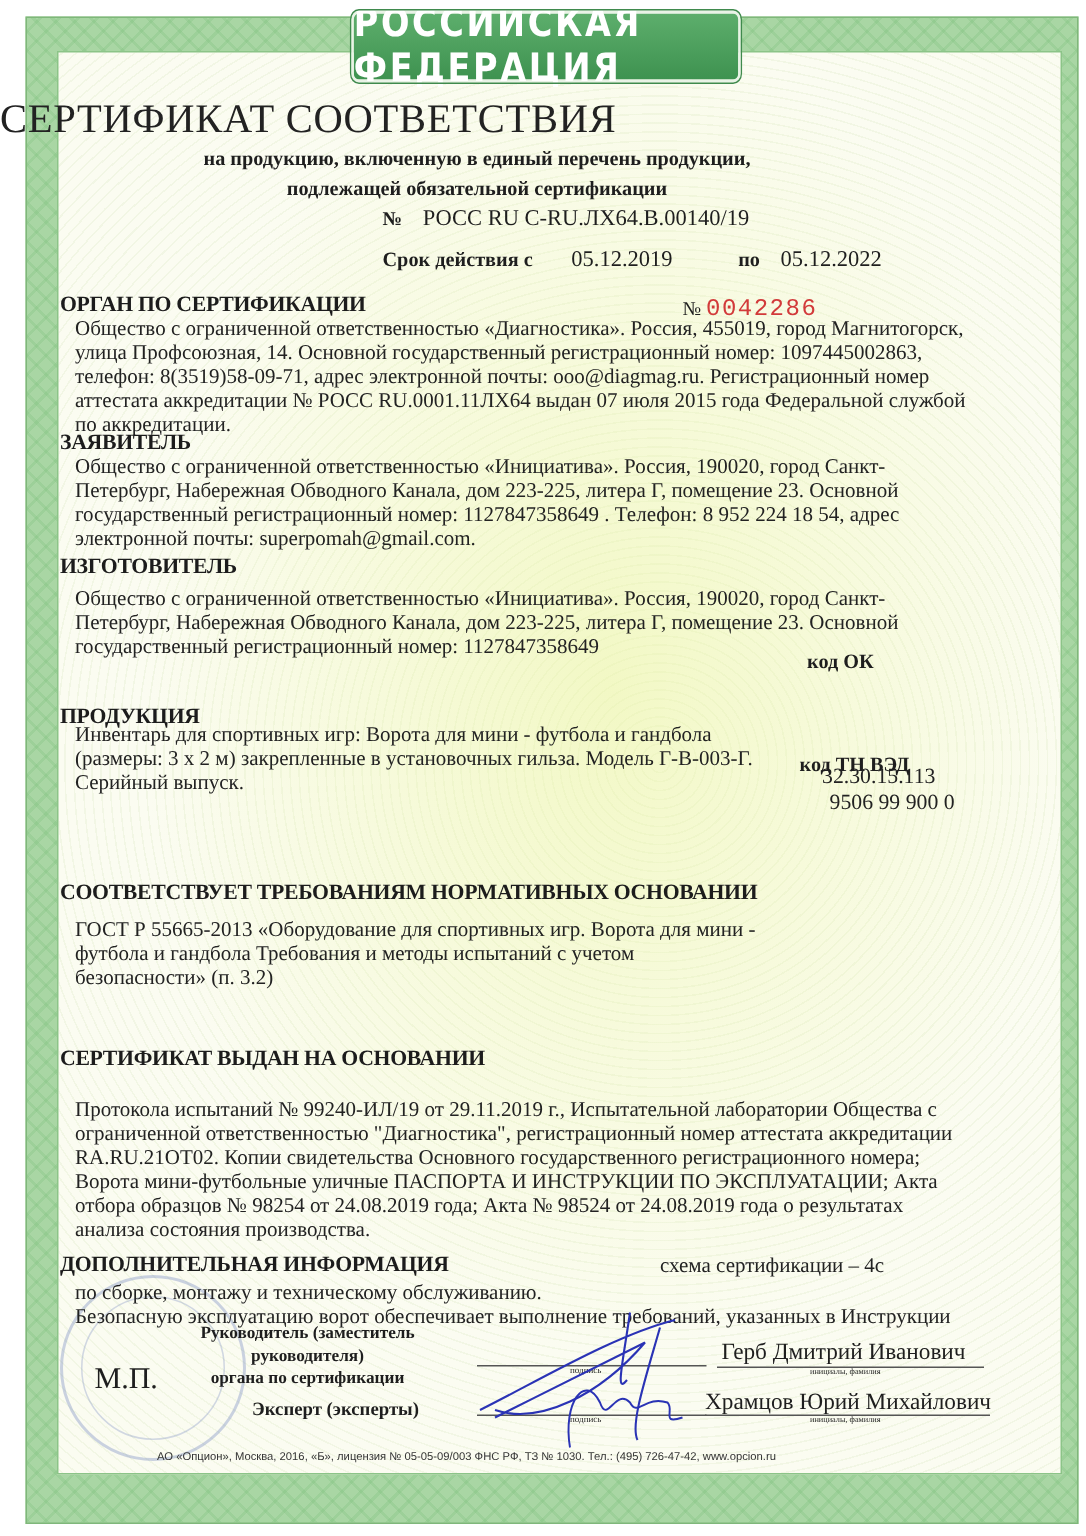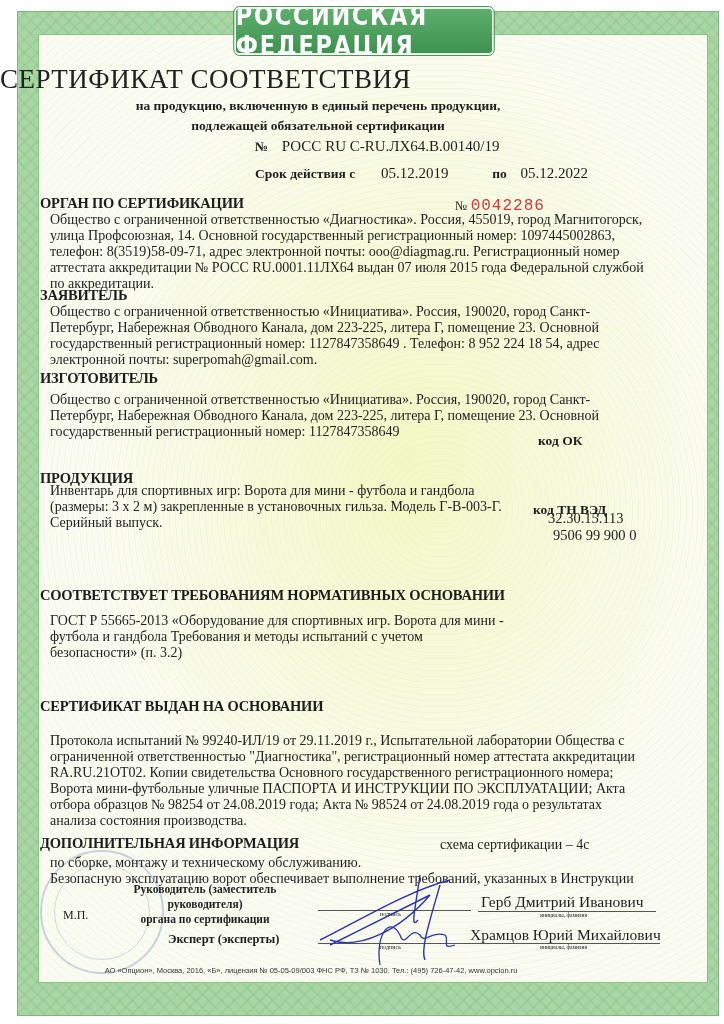--- a/index.html
+++ b/index.html
@@ -166,21 +166,21 @@
 <div class="abs body-text" style="left:440px; top:837px;">схема сертификации – 4с</div>
 <div class="abs body-text" style="left:50px; top:855px;">
   <div>по сборке, монтажу и техническому обслуживанию.</div>
   <div>Безопасную эксплуатацию ворот обеспечивает выполнение требований, указанных в Инструкции</div>
 </div>
 
 <div class="abs" style="left:110px; top:882px; font-size:11.5px; font-weight:bold; text-align:center; width:190px; line-height:15px;">
   <div>Руководитель (заместитель руководителя)</div>
   <div>органа по сертификации</div>
 </div>
-<div class="abs" style="left:63px; top:908px; font-size:12px;">М.П.</div>
+<div class="abs" style="left:63px; top:908px; font-size:20px;">М.П.</div>
 <div class="abs" style="left:168px; top:932px; font-size:12.5px; font-weight:bold;">Эксперт (эксперты)</div>
 
 <div class="line" style="left:318px; top:910px; width:153px;"></div>
 <div class="abs small-italic" style="left:380px; top:911px; font-size:6px;">подпись</div>
 <div class="line" style="left:318px; top:943px; width:153px;"></div>
 <div class="abs small-italic" style="left:380px; top:944px; font-size:6px;">подпись</div>
 
 <div class="abs" style="left:481px; top:893px; font-size:15.5px;">Герб Дмитрий Иванович</div>
 <div class="line" style="left:478px; top:911px; width:178px;"></div>
 <div class="abs" style="left:540px; top:912px; font-size:5.5px;">инициалы, фамилия</div>

